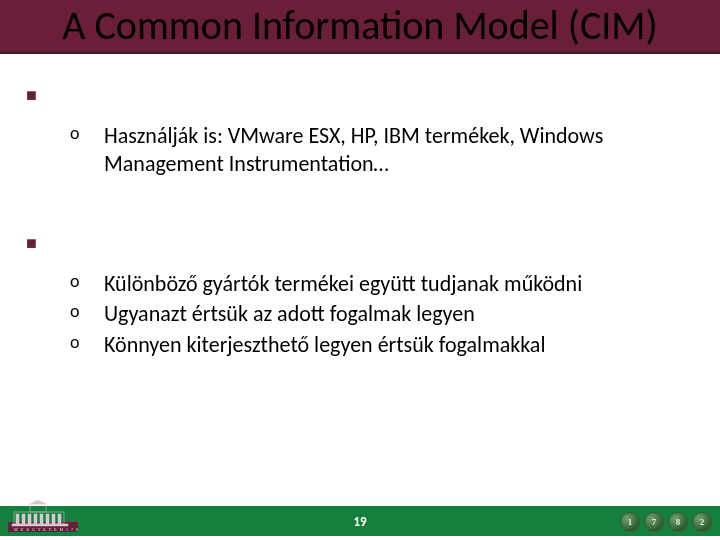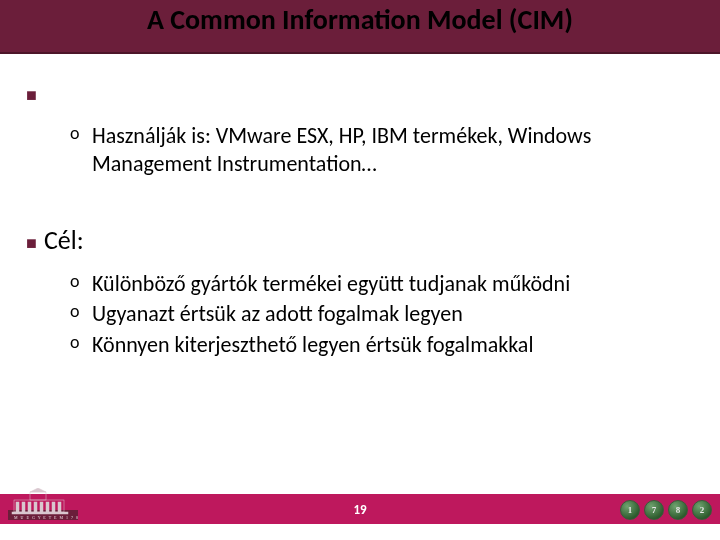--- a/index.html
+++ b/index.html
@@ -15,22 +15,22 @@
     height: 54px;
     background: #6b1e3a;
     border-bottom: 2px solid #4d1529;
   }
   .title-text {
     position: absolute;
     top: 6px;
     left: 0;
     width: 100%;
     text-align: center;
-    font-size: 28px;
-    font-weight: 700;
+    font-size: 40px;
+    font-weight: 400;
     color: #000;
     line-height: 1;
   }
   .content {
     padding: 20px 26px 0 26px;
   }
   .l1 {
     display: flex;
     align-items: flex-start;
     font-size: 26px;
@@ -52,29 +52,29 @@
     font-size: 22px;
     line-height: 1.28;
     margin-bottom: 2px;
   }
   .l2 .bul {
     width: 22px;
     flex: 0 0 22px;
     font-size: 18px;
     color: #000;
   }
-  .l2 .txt { flex: 1; }
+  .l2 .txt { flex: 1; margin-left: 12px; }
   .spacer { height: 38px; }
   .footer {
     position: absolute;
     left: 0;
-    bottom: 16px;
+    bottom: 4px;
     width: 100%;
     height: 30px;
-    background: #be185d;
+    background: #15803d;
   }
   .footer-inner {
     position: relative;
     width: 100%;
     height: 100%;
   }
   .pagenum {
     position: absolute;
     left: 50%;
     top: 50%;
@@ -128,21 +128,20 @@
     <div class="l2">
       <span class="bul">o</span>
       <span class="txt">Használják is: VMware ESX, HP, IBM termékek, Windows Management Instrumentation…</span>
     </div>
   </div>
 
   <div class="spacer"></div>
 
   <div class="l1">
     <span class="bul">■</span>
-    <span class="txt">Cél:</span>
   </div>
   <div class="l2-group">
     <div class="l2">
       <span class="bul">o</span>
       <span class="txt">Különböző gyártók termékei együtt tudjanak működni</span>
     </div>
     <div class="l2">
       <span class="bul">o</span>
       <span class="txt">Ugyanazt értsük az adott fogalmak legyen</span>
     </div>

